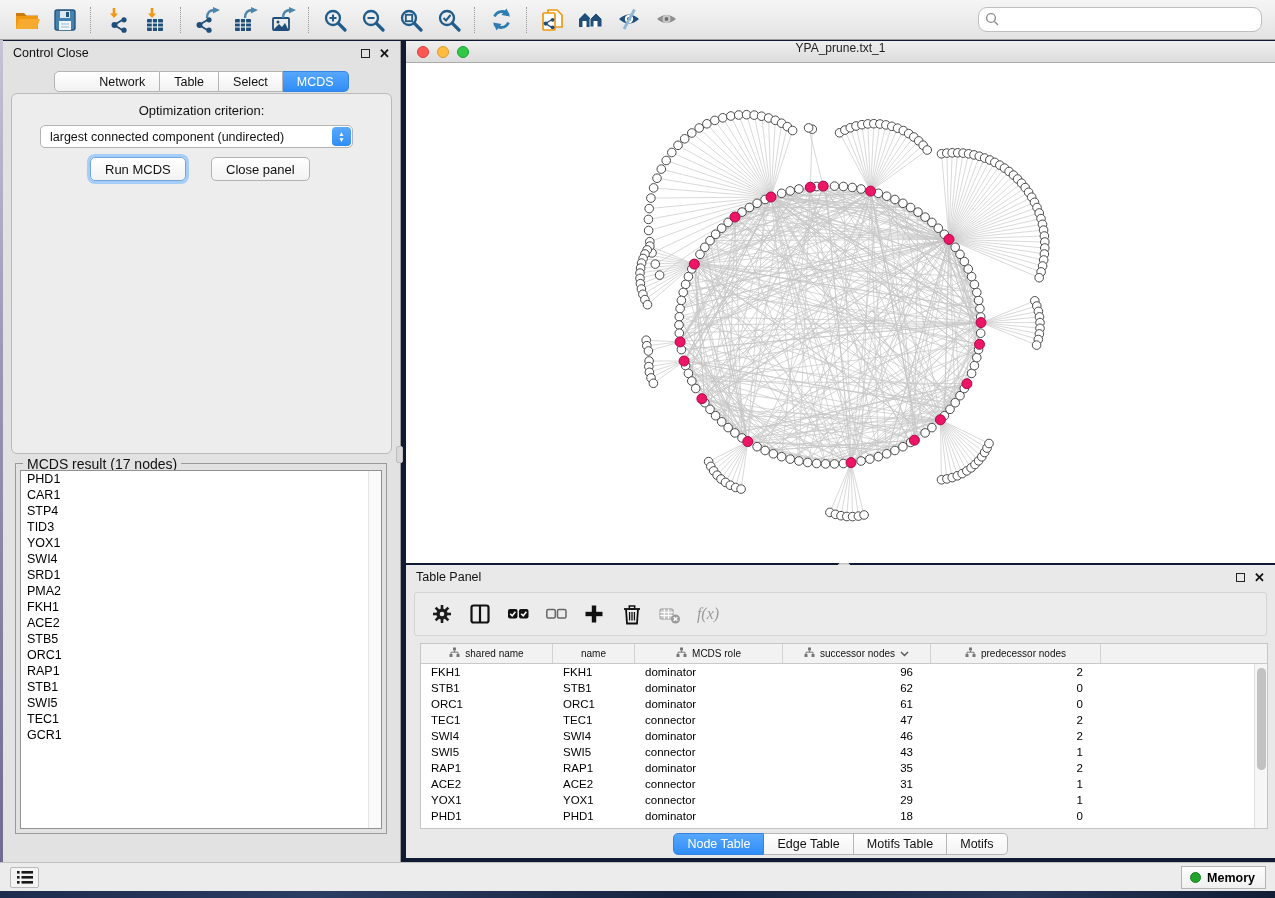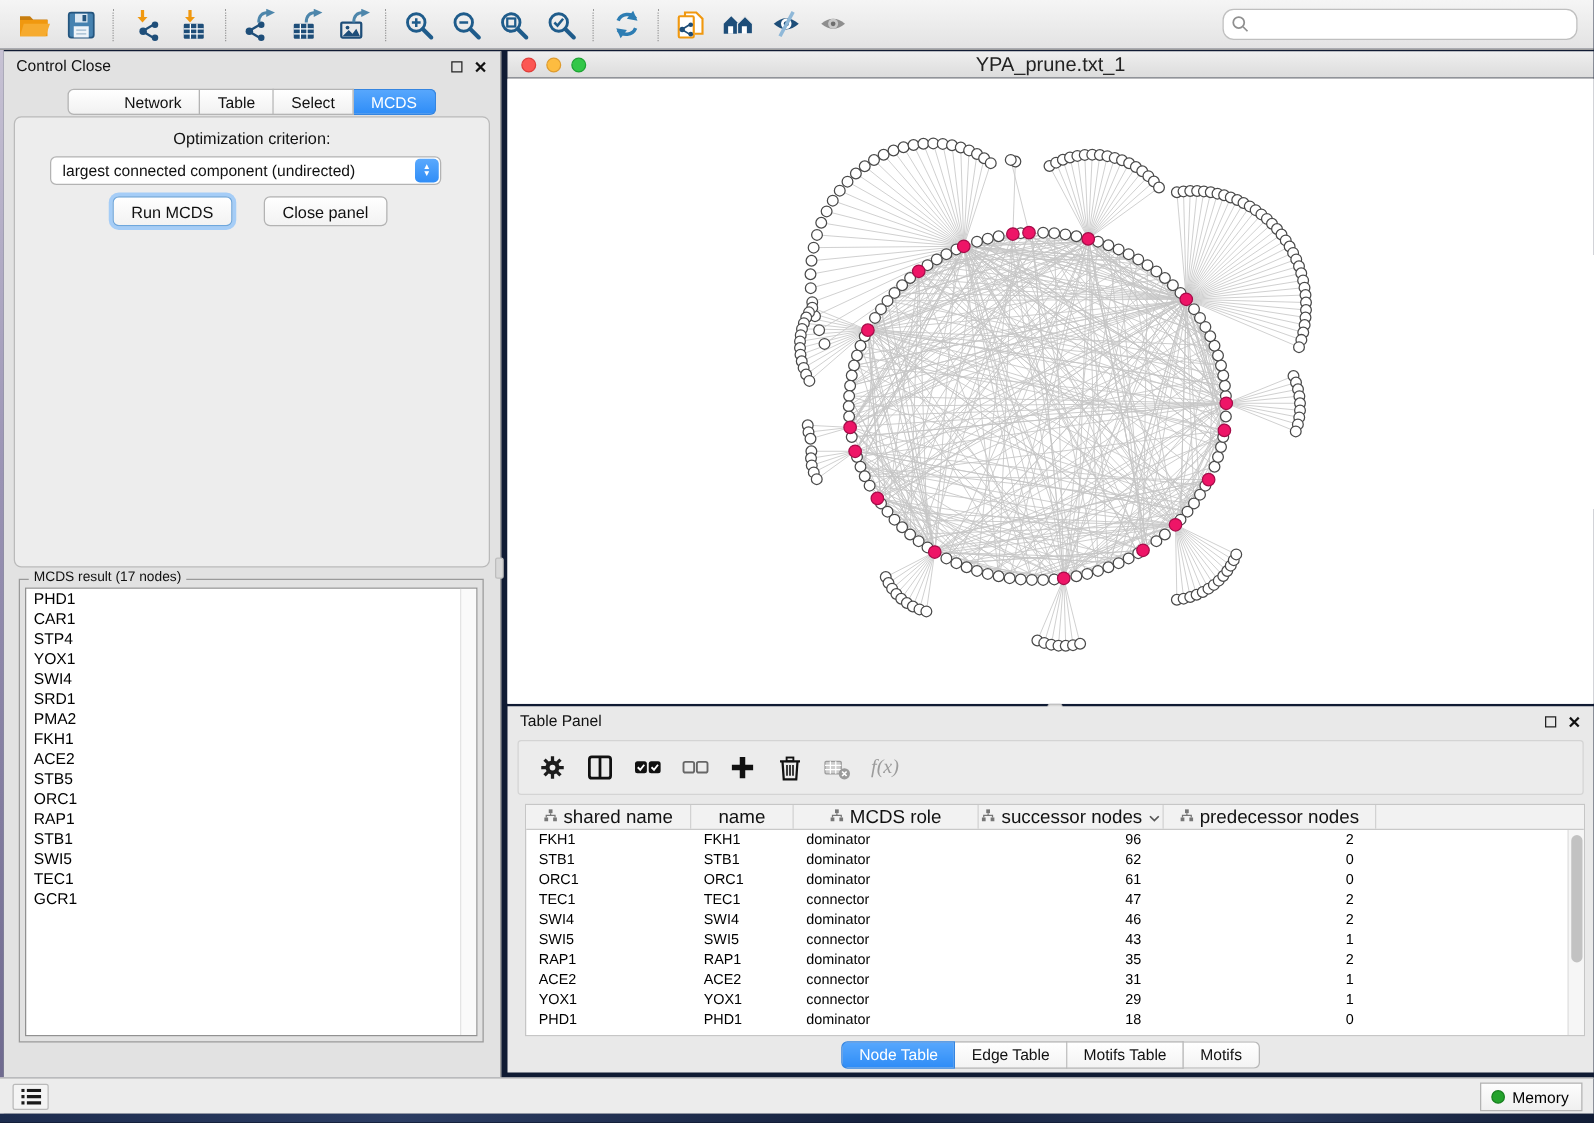--- a/index.html
+++ b/index.html
@@ -58,39 +58,39 @@
     align-items:center; justify-content:center; gap:1px; }
   .dd-stepper span { color:#fff; font-size:6.5px; line-height:5px; }
   .cp-btn { position:absolute; height:24px; background:linear-gradient(#ffffff,#f2f2f2);
     border:1px solid #b3b3b3; border-radius:5px; font-size:13px; color:#111;
     font-family:"Liberation Sans", sans-serif; cursor:pointer; padding:0 14px; }
   .run-btn { left:87px; top:116px; box-shadow:0 0 0 3px #a5cdf7; border-color:#6ea7dd; }
   .closep-btn { left:208px; top:116px; }
   .mcds-fieldset { position:absolute; left:12px; top:422px; width:372px; height:371px;
     border:1px solid #9a9a9a; background:#e2e2e2; }
   .mcds-legend { position:absolute; top:-8px; left:7px; background:#e2e2e2; padding:0 4px;
-    font-size:11px; color:#111; }
+    font-size:14px; color:#111; }
   .mcds-list { position:absolute; left:4px; top:6px; right:4px; bottom:4px; background:#fff;
     border:1px solid #919191; overflow:hidden; }
   .mcds-scroll { position:absolute; right:0; top:0; bottom:0; width:13px; background:#fafafa;
     border-left:1px solid #e4e4e4; }
   .mcds-item { font-size:12.5px; color:#000; padding:1.5px 0 1.5px 6px; line-height:13px;
     cursor:default; }
 
   
   .vsplit-grip { position:absolute; left:396px; top:446px; width:7px; height:17px;
     background:#d8d8d8; border:1px solid #bdbdbd; border-radius:2px; cursor:col-resize; }
   .hsplit-grip { position:absolute; left:838px; top:563px; width:12px; height:6px;
     background:#d8d8d8; border:1px solid #c2c2c2; border-radius:2px; cursor:row-resize; }
 
   
   .network-panel { position:absolute; left:406px; top:41px; width:869px; height:522px; }
   .net-titlebar { height:22px; background:linear-gradient(#efefef,#dcdcdc);
-    border-bottom:1px solid #aaa; position:relative; display:flex; align-items:flex-end;
-    justify-content:center; font-size:16px; color:#222; }
+    border-bottom:1px solid #aaa; position:relative; display:flex; align-items:flex-start;
+    justify-content:center; font-size:12px; color:#222; }
   .traffic { position:absolute; left:11px; top:5px; display:flex; gap:8px; }
   .traffic span { width:12px; height:12px; border-radius:50%; display:inline-block; }
   .tl-red { background:#fc5753; border:0.5px solid #df3e3a; }
   .tl-yellow { background:#fdbc40; border:0.5px solid #de9b2d; }
   .tl-green { background:#33c748; border:0.5px solid #1da333; }
   .net-canvas { position:relative; width:869px; height:500px; background:#fff; cursor:default; }
 
   
   .table-panel { position:absolute; left:406px; top:565px; width:869px; height:293px;
     background:#e9e9e9; }
@@ -99,21 +99,21 @@
     align-items:center; padding-left:10px; gap:4px; }
   .tp-btn { width:34px; height:34px; background:transparent; border:none; display:flex;
     align-items:center; justify-content:center; cursor:pointer; }
   .tp-btn.disabled { cursor:default; }
   .fx-label { font-size:16px; font-style:italic; color:#9c9c9c;
     font-family:"Liberation Serif", serif; }
   .grid-table { position:absolute; left:14px; top:78px; width:848px; height:186px;
     background:#fff; border:1px solid #c6c6c6; }
   .gt-header { display:flex; height:20px; border-bottom:1px solid #c9c9c9; background:#f2f2f2; }
   .gt-th { display:flex; align-items:center; justify-content:center; gap:5px;
-    border-right:1px solid #d2d2d2; font-size:15px; color:#111; cursor:pointer;
+    border-right:1px solid #d2d2d2; font-size:10px; color:#111; cursor:pointer;
     overflow:hidden; flex:0 0 auto; }
   .gt-rows { position:absolute; left:0; top:20px; right:13px; bottom:0; overflow:hidden; }
   .gt-tr { display:flex; height:16px; align-items:center; cursor:default; }
   .gt-td { font-size:11.5px; color:#000; flex:0 0 auto; padding-left:10px; overflow:hidden;
     white-space:nowrap; }
   .gt-td.num { text-align:right; padding-right:18px; padding-left:0; }
   .gt-scroll { position:absolute; right:0; top:20px; width:13px; bottom:0; background:#f6f6f6;
     border-left:1px solid #e0e0e0; }
   .gt-thumb { position:absolute; left:1.5px; width:9px; border-radius:5px; background:#c2c2c2; }
   .tp-tabs { position:absolute; left:0; right:0; top:268px; display:flex; justify-content:center; }
@@ -126,21 +126,21 @@
 
   
   .status-bar { position:absolute; left:0; top:862px; width:1275px; height:29px;
     background:#ececec; border-top:1px solid #c0c0c0; }
   .task-btn { position:absolute; left:10px; top:4px; width:29px; height:21px;
     background:#f4f4f4; border:1px solid #b9b9b9; border-radius:2px; display:flex;
     align-items:center; justify-content:center; cursor:pointer; }
   .memory-btn { position:absolute; right:9px; top:3px; height:23px; padding:0 10px 0 8px;
     background:linear-gradient(#fdfdfd,#f0f0f0); border:1px solid #b3b3b3; display:flex;
     align-items:center; gap:6px; font-size:12.5px; color:#000; cursor:pointer;
-    font-family:"Liberation Sans", sans-serif; }
+    font-family:"Liberation Sans", sans-serif;font-weight:bold; }
   .mem-dot { width:11px; height:11px; border-radius:50%; background:#24a32c;
     border:1px solid #188020; }
 </style>
 </head>
 <body>
 
 <div class="screen">
 
   <div class="toolbar">
     <div id="tb-icons" style="display:flex;align-items:center;">
@@ -351,20 +351,21 @@
     </div>
     <button class="cp-btn run-btn">Run MCDS</button>
     <button class="cp-btn closep-btn">Close panel</button>
     <div class="mcds-fieldset">
       <span class="mcds-legend">MCDS result (17 nodes)</span>
       <div class="mcds-list" id="mcds-list">
         <div class="mcds-scroll"></div>
       <div class="mcds-item">PHD1</div>
           <div class="mcds-item">CAR1</div>
           <div class="mcds-item">STP4</div>
+          <div class="mcds-item">TID3</div>
           <div class="mcds-item">YOX1</div>
           <div class="mcds-item">SWI4</div>
           <div class="mcds-item">SRD1</div>
           <div class="mcds-item">PMA2</div>
           <div class="mcds-item">FKH1</div>
           <div class="mcds-item">ACE2</div>
           <div class="mcds-item">STB5</div>
           <div class="mcds-item">ORC1</div>
           <div class="mcds-item">RAP1</div>
           <div class="mcds-item">STB1</div>

